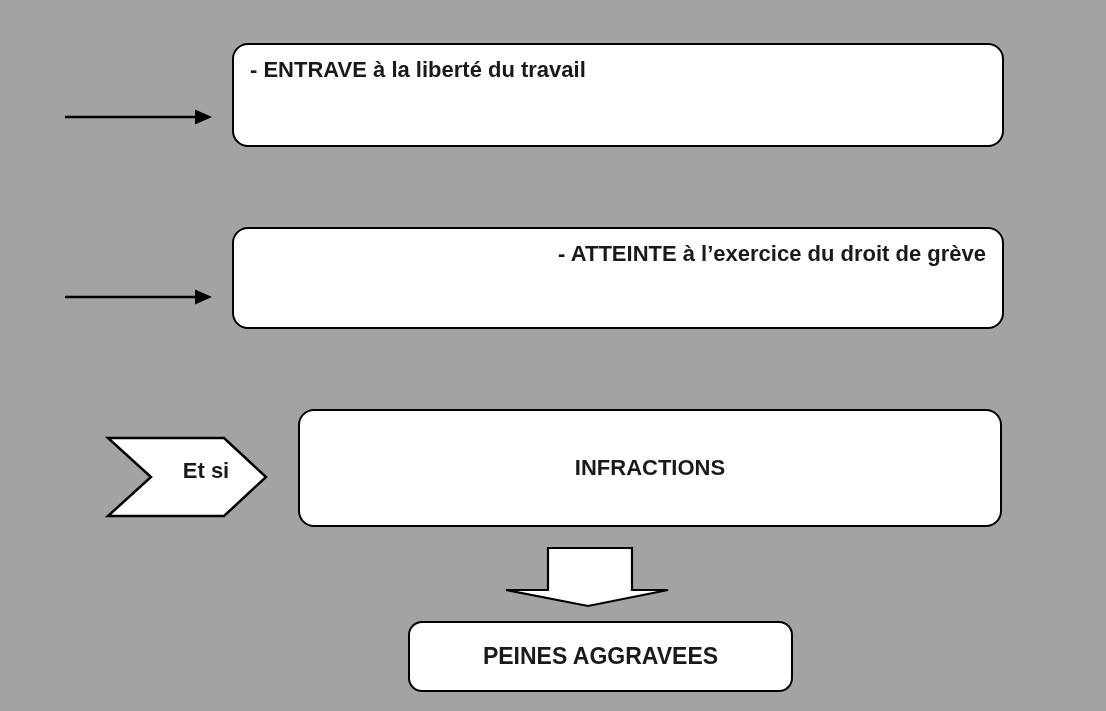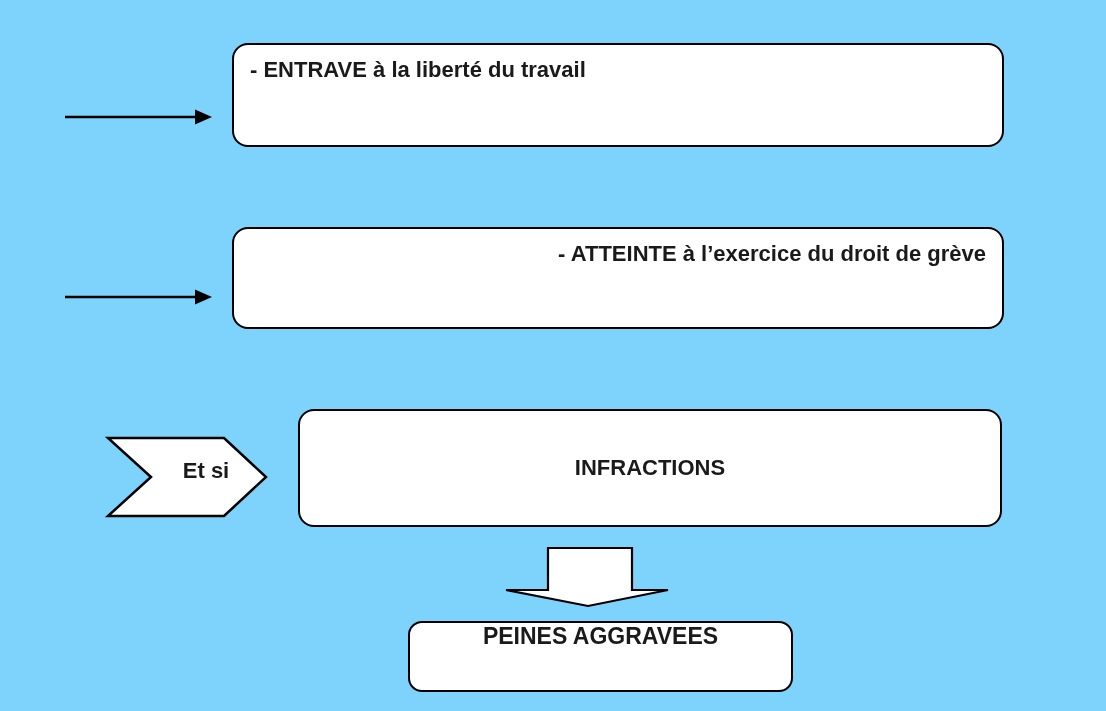--- a/index.html
+++ b/index.html
@@ -4,21 +4,21 @@
 <style>
   html, body {
     margin: 0;
     padding: 0;
     background: #ffffff;
   }
   .canvas {
     position: relative;
     width: 1106px;
     height: 711px;
-    background: #7dd3fc;
+    background: #a3a3a3;
     font-family: "Liberation Sans", sans-serif;
     color: #1a1a1a;
     overflow: hidden;
   }
   svg.layer {
     position: absolute;
     left: 0;
     top: 0;
     width: 1106px;
     height: 711px;
@@ -40,20 +40,21 @@
   .box-center-col {
     display: flex;
     flex-direction: row;
     align-items: center;
     justify-content: center;
     text-align: center;
     gap: 33px;
   }
   .box-center {
     display: flex;
+    align-items: center;
     justify-content: center;
     text-align: center;
   }
   #box-entrave    { left: 232px; top: 43px;  width: 772px; height: 104px; }
   #box-atteinte   { left: 232px; top: 227px; width: 772px; height: 102px; text-align: right; }
   #box-infractions{ left: 298px; top: 409px; width: 704px; height: 118px; font-size: 22px; }
   #box-peines     { left: 408px; top: 621px; width: 385px; height: 71px;  border-radius: 14px; font-size: 23px; }
   .chevron-label {
     position: absolute;
     left: 148px;

